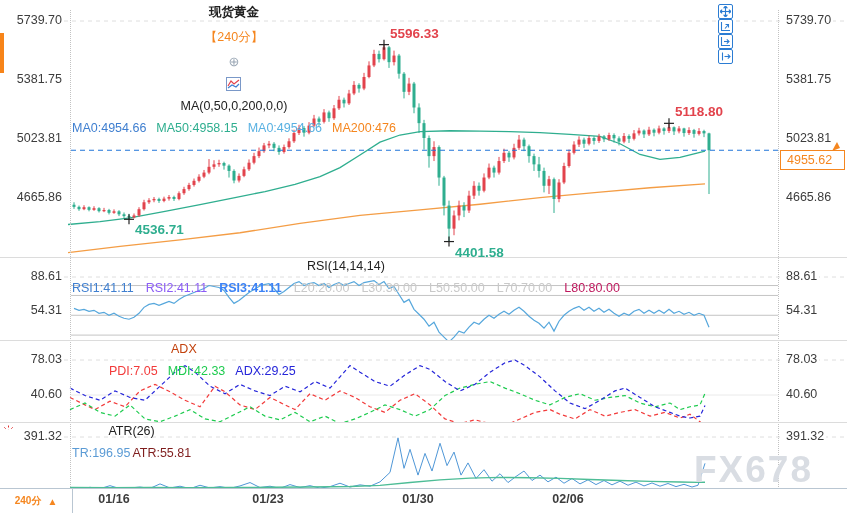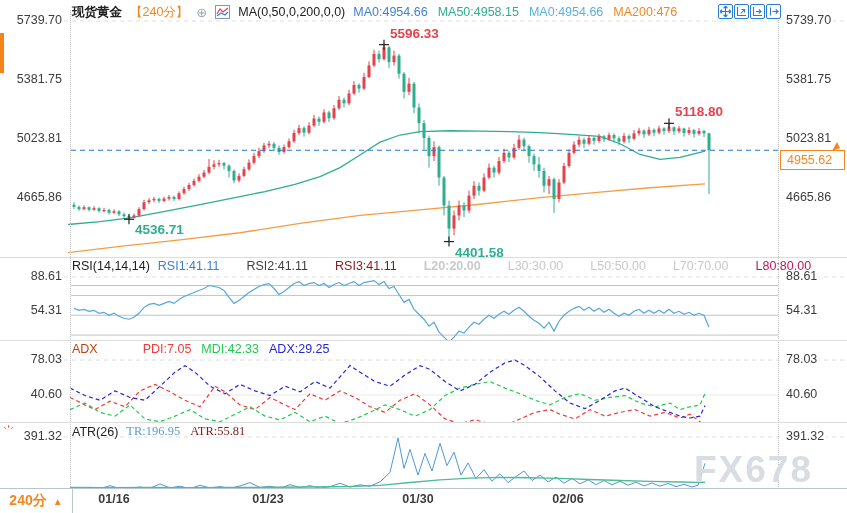--- a/index.html
+++ b/index.html
@@ -3,35 +3,35 @@
 <meta charset="utf-8">
 <style>
   html,body{margin:0;padding:0;background:#fff;}
   .screen{position:relative;width:847px;height:513px;background:#fff;overflow:hidden;
           font-family:"Liberation Sans",sans-serif;color:#333;}
   .abs{position:absolute;}
   svg.panel{position:absolute;left:0;width:847px;display:block;}
   .axis-label{position:absolute;font-size:12.5px;color:#3c3c3c;background:#fff;line-height:13px;padding:0 2px;}
   .axis-label.left{left:0;width:60px;text-align:right;}
   .axis-label.right{left:784px;text-align:left;}
-  .hrow{position:absolute;display:flex;align-items:center;gap:8px;font-size:12.5px;white-space:nowrap;}
+  .hrow{position:absolute;display:flex;align-items:center;gap:8px;font-size:12.5px;white-space:nowrap;flex-direction:column;}
   .sep{position:absolute;left:0;width:847px;height:1px;background:#dcdcdc;}
   .vborder{position:absolute;top:10px;height:479px;width:0;border-left:1px dotted #c2c2c2;}
   .iconbtn{display:inline-flex;align-items:center;justify-content:center;width:15px;height:15px;
            border:1px solid #2b7cd3;border-radius:2px;background:#fff;box-sizing:border-box;margin-right:1px;}
   .date-tick{position:absolute;top:492px;transform:translateX(-50%);font-size:12.5px;font-weight:bold;color:#3d3d3d;}
   .legend-item{white-space:nowrap;}
   .watermark{position:absolute;left:694px;top:449px;font-size:37px;font-weight:bold;
              color:#d9dde3;letter-spacing:2px;}
   .price-box{position:absolute;left:780px;top:150px;width:65px;height:20px;border:1px solid #f5861f;
              background:#fff;color:#f5861f;font-size:12.5px;line-height:19px;padding-left:6px;box-sizing:border-box;}
   .bottom-bar{position:absolute;left:0;top:489px;width:847px;height:24px;background:#fff;}
   .period-box{position:absolute;left:0;top:0;width:73px;height:24px;border-right:1px solid #b9c6d2;
               display:flex;align-items:center;justify-content:center;gap:6px;box-sizing:border-box;}
-  .period-box .ptxt{color:#f5861f;font-weight:bold;font-size:14px;}
+  .period-box .ptxt{color:#f5861f;font-weight:bold;font-size:10px;}
   .period-box .parr{color:#f5861f;font-size:10px;}
   .left-strip{position:absolute;left:0;top:33px;width:4px;height:43px;background:#f78419;}
 </style>
 </head>
 <body>
 
 <div class="screen">
 
   <div class="left-strip"></div>
   <div class="abs" style="left:2px;top:424px;width:13px;height:13px;">
@@ -402,42 +402,42 @@
       <svg width="11" height="11" viewBox="0 0 11 11" stroke="#2b7cd3" stroke-width="1.1" fill="none">
         <line x1="2.5" y1="1.5" x2="2.5" y2="9.5"></line>
           <line x1="4.5" y1="5.5" x2="10" y2="5.5"></line>
         <polyline points="7.8,3.4 10,5.5 7.8,7.6"></polyline>
       </svg>
     </span>
   </div>
 
   <div class="hrow" style="left:72px;top:259px;">
     <span style="color:#222;">RSI(14,14,14)</span>
-    <span id="rsi-legend" style="display:inline-flex;gap:27px;">
+    <span id="rsi-legend" style="display:inline-flex;gap:12px;">
         <span class="legend-item" style="color: rgb(63, 127, 208);">RSI1:41.11</span>
-        <span class="legend-item" style="color: #404040;">RSI2:41.11</span>
-        <span class="legend-item" style="color: #7f1d1d;">RSI3:41.11</span>
-        <span class="legend-item" style="color: rgb(201, 201, 201); font-weight: bold;">L20:20.00</span>
+        <span class="legend-item" style="color: #8b5cf6;">RSI2:41.11</span>
+        <span class="legend-item" style="color: #3b82f6; font-weight: bold;">RSI3:41.11</span>
+        <span class="legend-item" style="color: rgb(201, 201, 201);">L20:20.00</span>
         <span class="legend-item" style="color: rgb(201, 201, 201);">L30:30.00</span>
         <span class="legend-item" style="color: rgb(201, 201, 201);">L50:50.00</span>
         <span class="legend-item" style="color: rgb(201, 201, 201);">L70:70.00</span>
         <span class="legend-item" style="color: #be185d;">L80:80.00</span>
       </span>
   </div>
   <div class="hrow" style="left:72px;top:342px;">
     <span style="color:#c2410c;">ADX</span>
     <span id="adx-legend" style="display:inline-flex;gap:10px;">
         <span class="legend-item" style="color: rgb(242, 58, 58); margin-left: 37px;">PDI:7.05</span>
         <span class="legend-item" style="color: rgb(30, 203, 79);">MDI:42.33</span>
         <span class="legend-item" style="color: rgb(37, 37, 217);">ADX:29.25</span>
       </span>
   </div>
   <div class="hrow" style="left:72px;top:424px;">
     <span style="color:#222;">ATR(26)</span>
-    <span id="atr-legend" style="display:inline-flex;gap:10px;font-family:Liberation Serif, serif;">
+    <span id="atr-legend" style="display:inline-flex;gap:2px;">
         <span class="legend-item" style="color: rgb(91, 155, 213);">TR:196.95</span>
         <span class="legend-item" style="color: #7f1d1d;">ATR:55.81</span>
       </span>
   </div>
 
   <div id="axis-left">
       <span class="axis-label left" style="top: 14px;">5739.70</span>
       <span class="axis-label left" style="top: 73.0005px;">5381.75</span>
       <span class="axis-label left" style="top: 131.999px;">5023.81</span>
       <span class="axis-label left" style="top: 191px;">4665.86</span>

